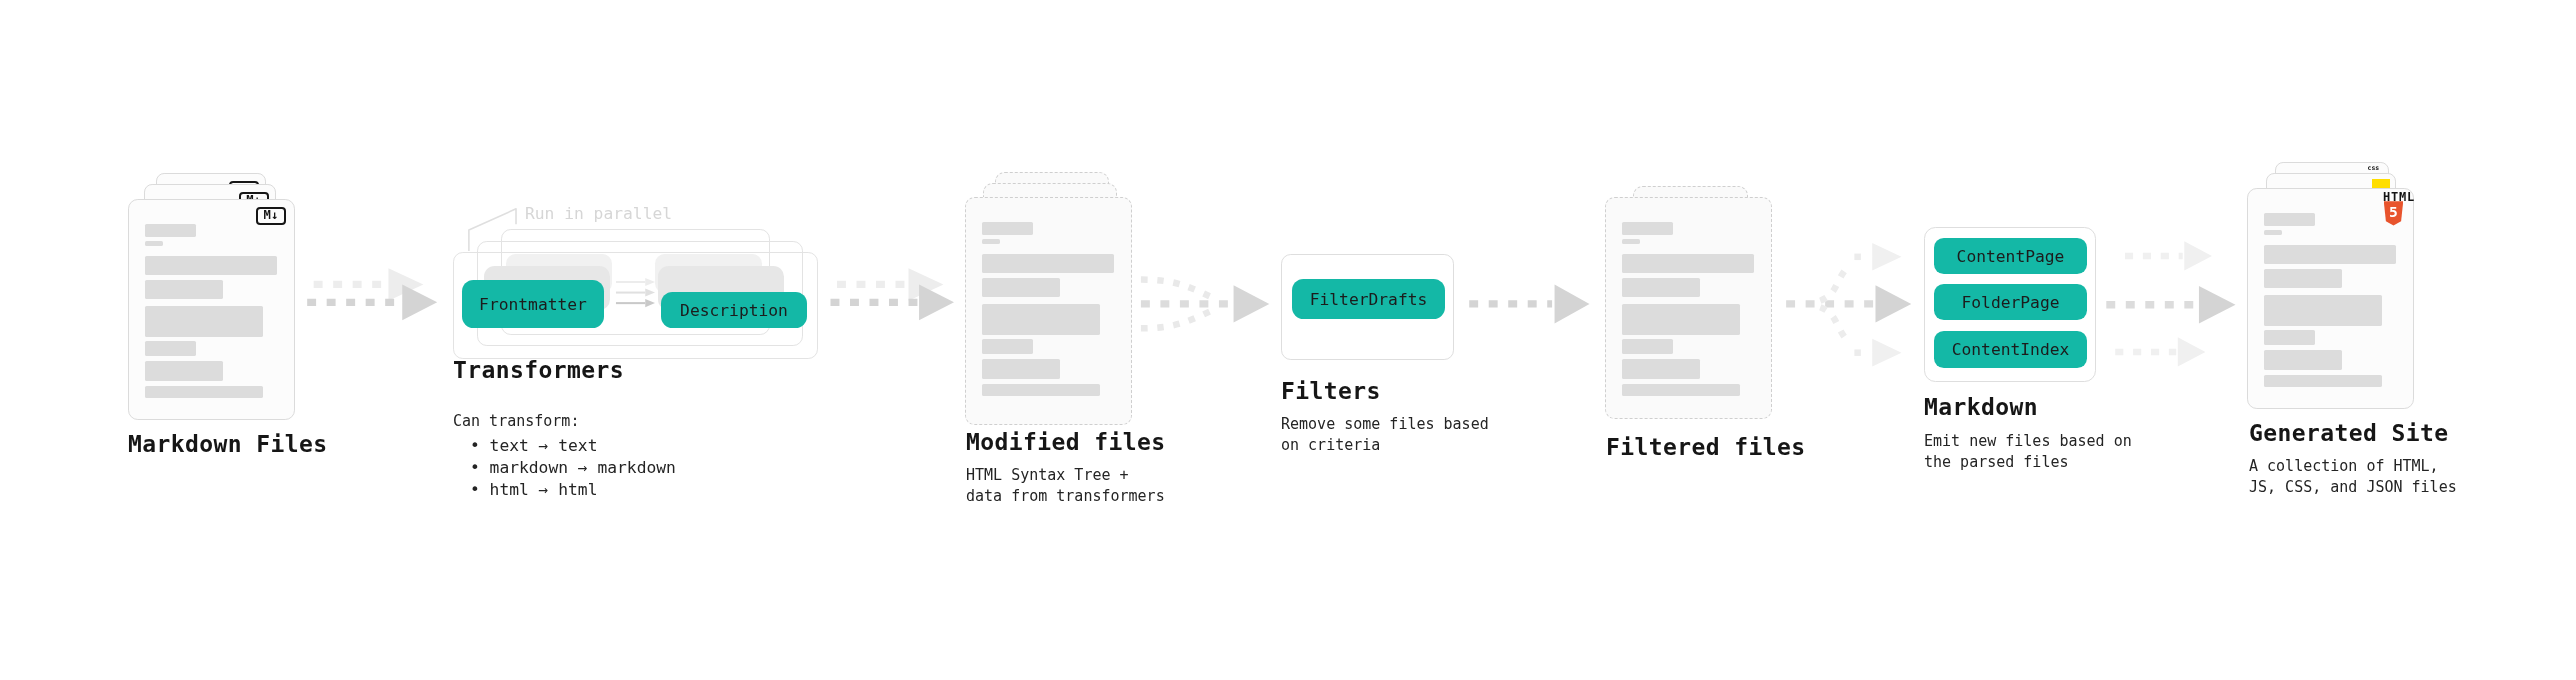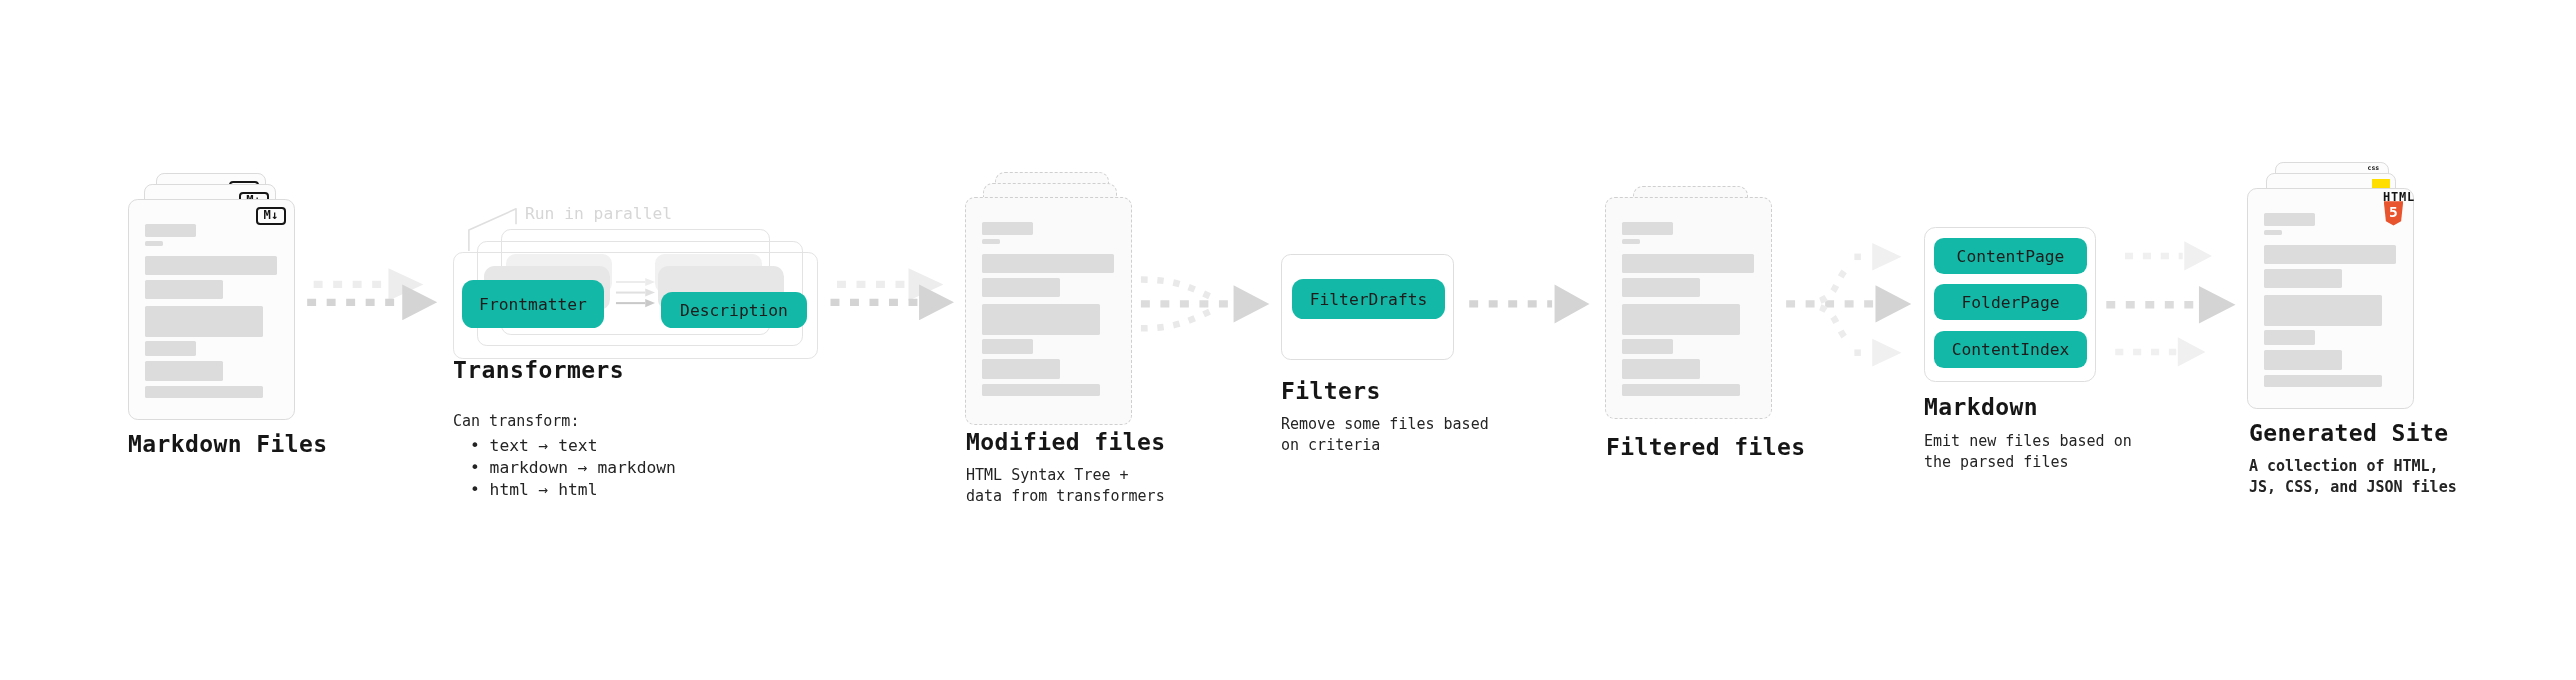--- a/index.html
+++ b/index.html
@@ -288,20 +288,20 @@
           <span class="bar"></span>
           <span class="bar"></span>
           <span class="bar"></span>
           <span class="bar"></span>
           <span class="bar"></span>
           <span class="bar"></span>
           <span class="bar"></span>
       </div>
     </div>
     <div class="stage-title" style="left:2249px;top:422px;">Generated Site</div>
-    <div class="stage-sub" style="left:2249px;top:456px;font-weight:bold;">
+    <div class="stage-sub" style="left:2249px;top:456px;">
       <div>A collection of HTML,</div>
       <div>JS, CSS, and JSON files</div>
     </div>
   </div>
 
 </div>
 
 
 </body></html>

